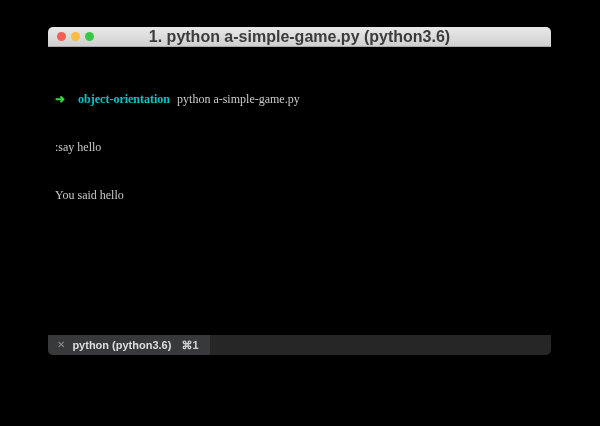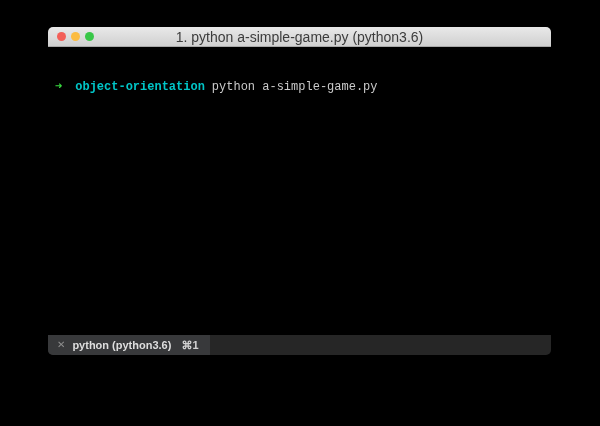--- a/index.html
+++ b/index.html
@@ -21,28 +21,28 @@
     border-radius: 5px 5px 0 0;
     position: relative;
     display: flex; align-items: center; justify-content: center;
   }
   .lights {
     position: absolute; left: 9px; top: 0; height: 100%;
     display: flex; align-items: center; gap: 5px;
   }
   .light { width: 9px; height: 9px; border-radius: 50%; }
   .titlebar-text {
-    font-size: 14px; color: #3c3c3c; letter-spacing: 0;
-    line-height: 20px; white-space: nowrap;
+    font-size: 16px; color: #3c3c3c; letter-spacing: 0;
+    line-height: 20px; white-space: nowrap; font-weight: bold;
   }
 
   
   .screen {
-    flex: 1 1 auto; background: #000; padding: 0 7px;
-    font-family: Liberation Mono, monospace;
+    flex: 1 1 auto; background: #000; padding: 12px 7px;
+    font-family: Liberation Serif, serif;
     font-size: 12px; line-height: 16px; color: #cacaca;
     white-space: pre; overflow: hidden;
   }
   .line { height: 16px; }
   .prompt-arrow { font-weight: bold; margin-right: 13px; }
   .prompt-dir { font-weight: bold; margin-right: 7px; }
 
   
   .tabbar {
     height: 20px; flex: 0 0 20px; background: #262626;
@@ -73,20 +73,22 @@
     <div class="lights">
       <span class="light" style="background:#f35f58"></span>
       <span class="light" style="background:#fcbc40"></span>
       <span class="light" style="background:#39c748"></span>
     </div>
     <span class="titlebar-text">1. python a-simple-game.py (python3.6)</span>
   </div>
 
   <div class="screen">
     <div class="line"><span class="prompt-arrow" style="color:#37d63e">➜</span><span class="prompt-dir" style="color:#00c5c7">object-orientation</span><span>python a-simple-game.py</span></div>
+    <div class="line">:say hello</div>
+    <div class="line">You said hello</div>
     
     
   </div>
 
   <div class="tabbar">
     <div class="tab">
       <span class="tab-close">✕</span>
       <span class="tab-label">python (python3.6)</span>
       <span class="tab-shortcut">⌘1</span>
     </div>

